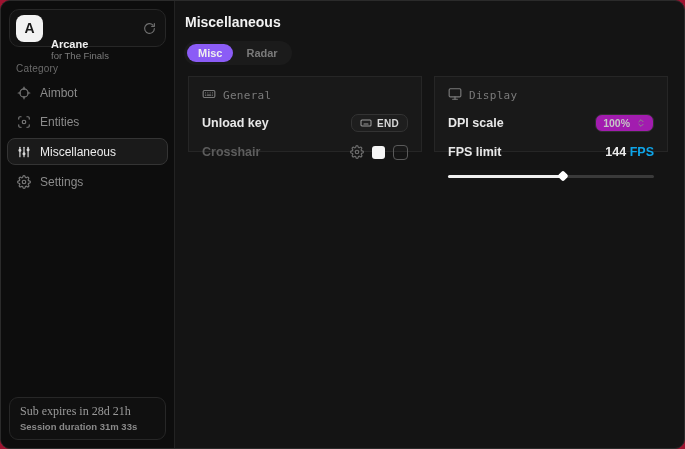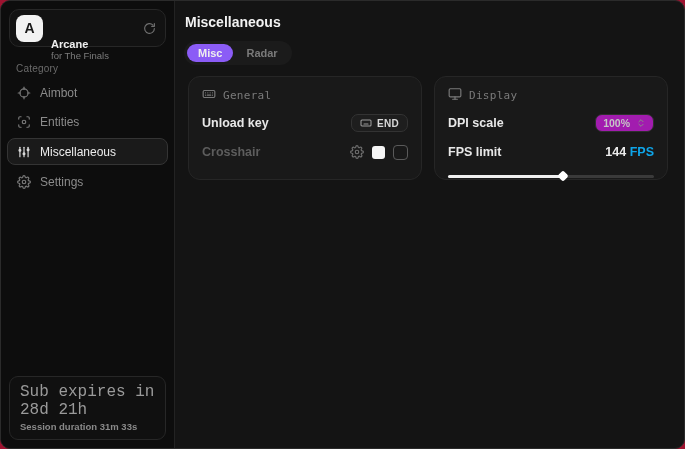--- a/index.html
+++ b/index.html
@@ -60,41 +60,41 @@
     height: 27px;
   }
   .nav-item.selected .nicon { color: #dcdcdc; }
   .flex-spacer { flex: 1; }
   .sub-card {
     margin: 8px; border: 1px solid #272727; border-radius: 9px;
     background: #101010; padding: 6px 10px 7px 10px;
     display: flex; flex-direction: column; gap: 2px;
   }
   .sub-line1 {
-    font-family: Liberation Mono, monospace;
-    color: #9a9a9a; font-size: 16px;
+    font-family: Liberation Serif, serif;
+    color: #9a9a9a; font-size: 12px;
   }
   .sub-line2 { color: #8a8a8a; font-size: 9.5px; font-weight: 700; }
   
   .main { flex: 1; padding: 13px 17px 0 9px; display: flex; flex-direction: column; }
   .page-title { color: #f2f2f2; font-size: 14px; font-weight: 700; margin-left: 1px; }
   .tabs {
     margin-top: 11px; align-self: flex-start;
     background: #1b1b1b; border-radius: 15px; padding: 3px;
     display: inline-flex; align-items: center; gap: 2px;
   }
   .tab {
     font-size: 11px; color: #7a7a7a; padding: 3px 11px; border-radius: 12px;
     cursor: pointer; font-weight: 600;
   }
   .tab.active { background: #8b5cf6; color: #eeeeee; }
   .cards { display: flex; gap: 12px; margin-top: 11px; margin-left: 4px; }
   .card {
-    width: 234px; height: 104px;
-    background: #191919; border: 1px solid #262626; border-radius: 12px;
+    width: 234px; height: 76px;
+    background: #191919; border: 1px solid #262626; border-radius: 0;
     padding: 10px 13px 0 13px;
   }
   .card-header {
     display: flex; align-items: center; gap: 7px;
     color: #7a7a7a;
     font-family: "DejaVu Sans Mono", "Liberation Mono", monospace;
     font-size: 11px; letter-spacing: 0.3px;
   }
   .card-row {
     display: flex; align-items: center; justify-content: space-between;

